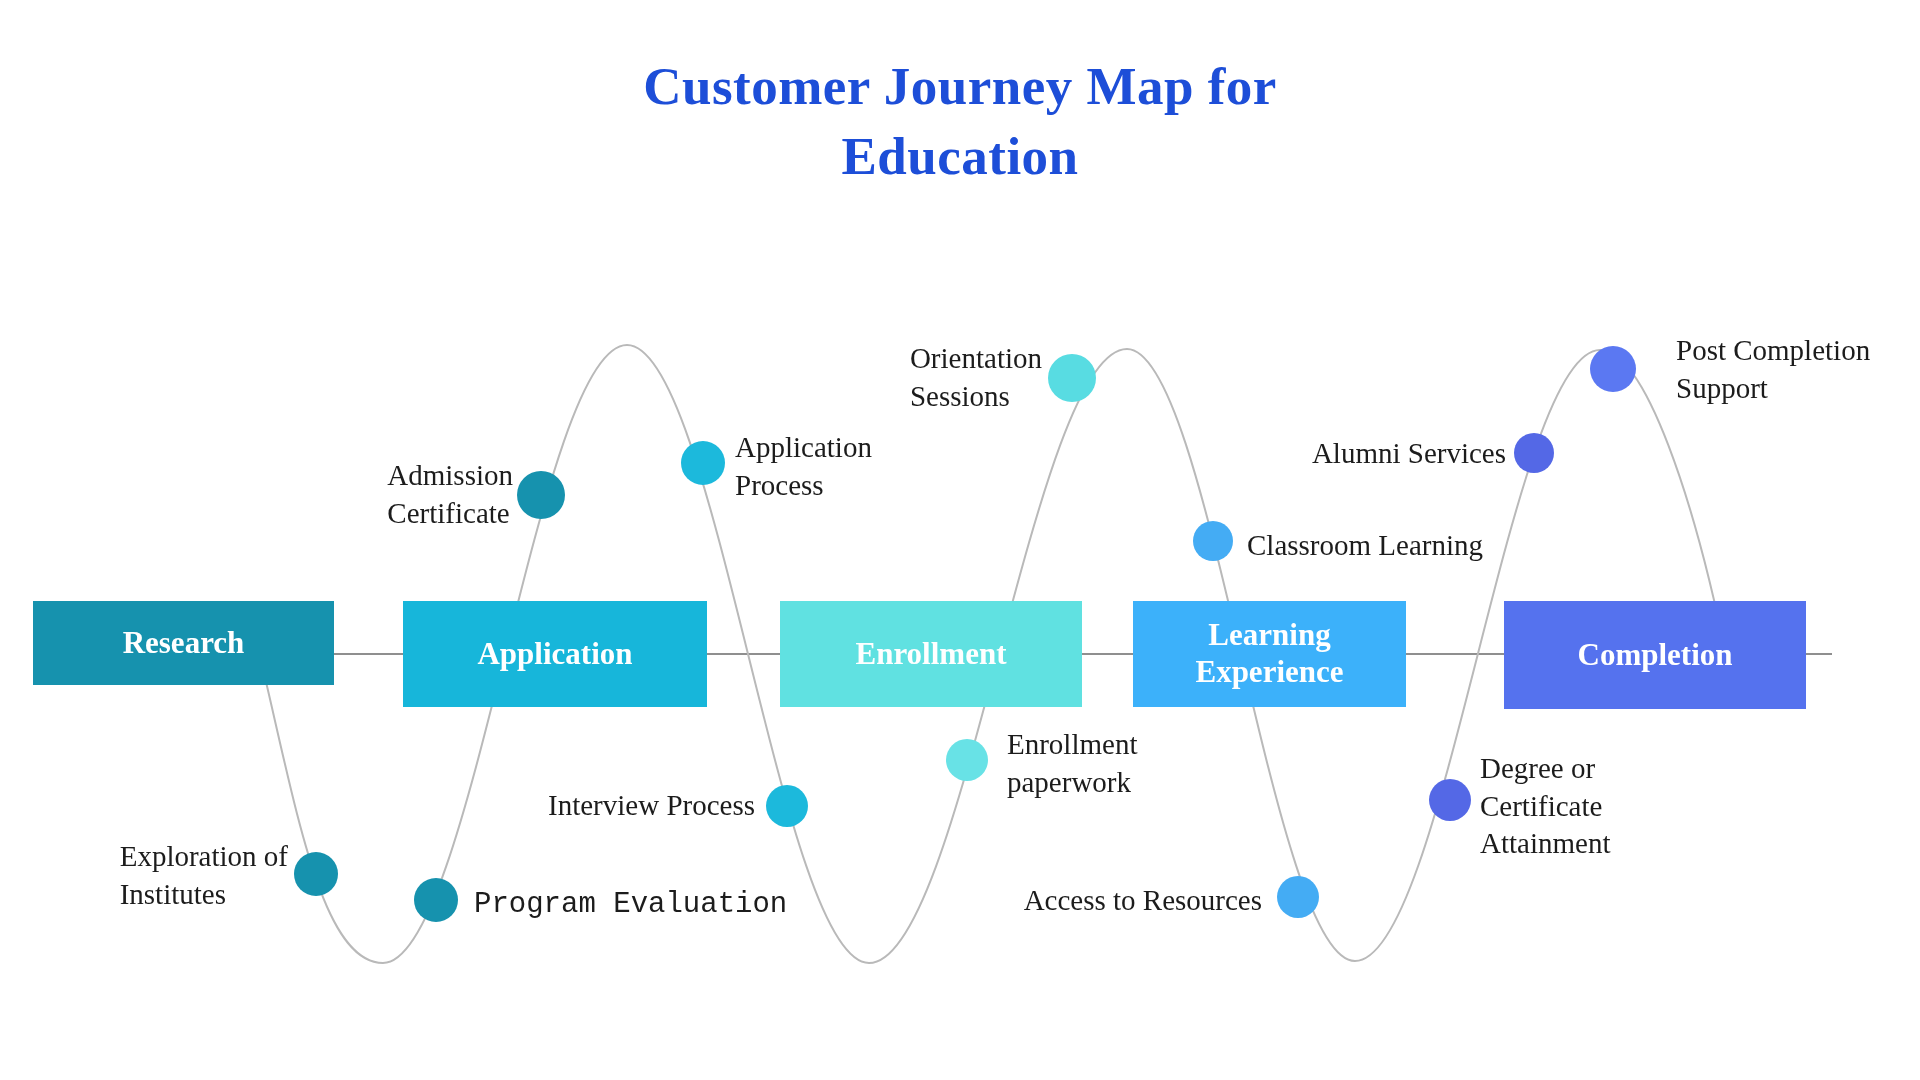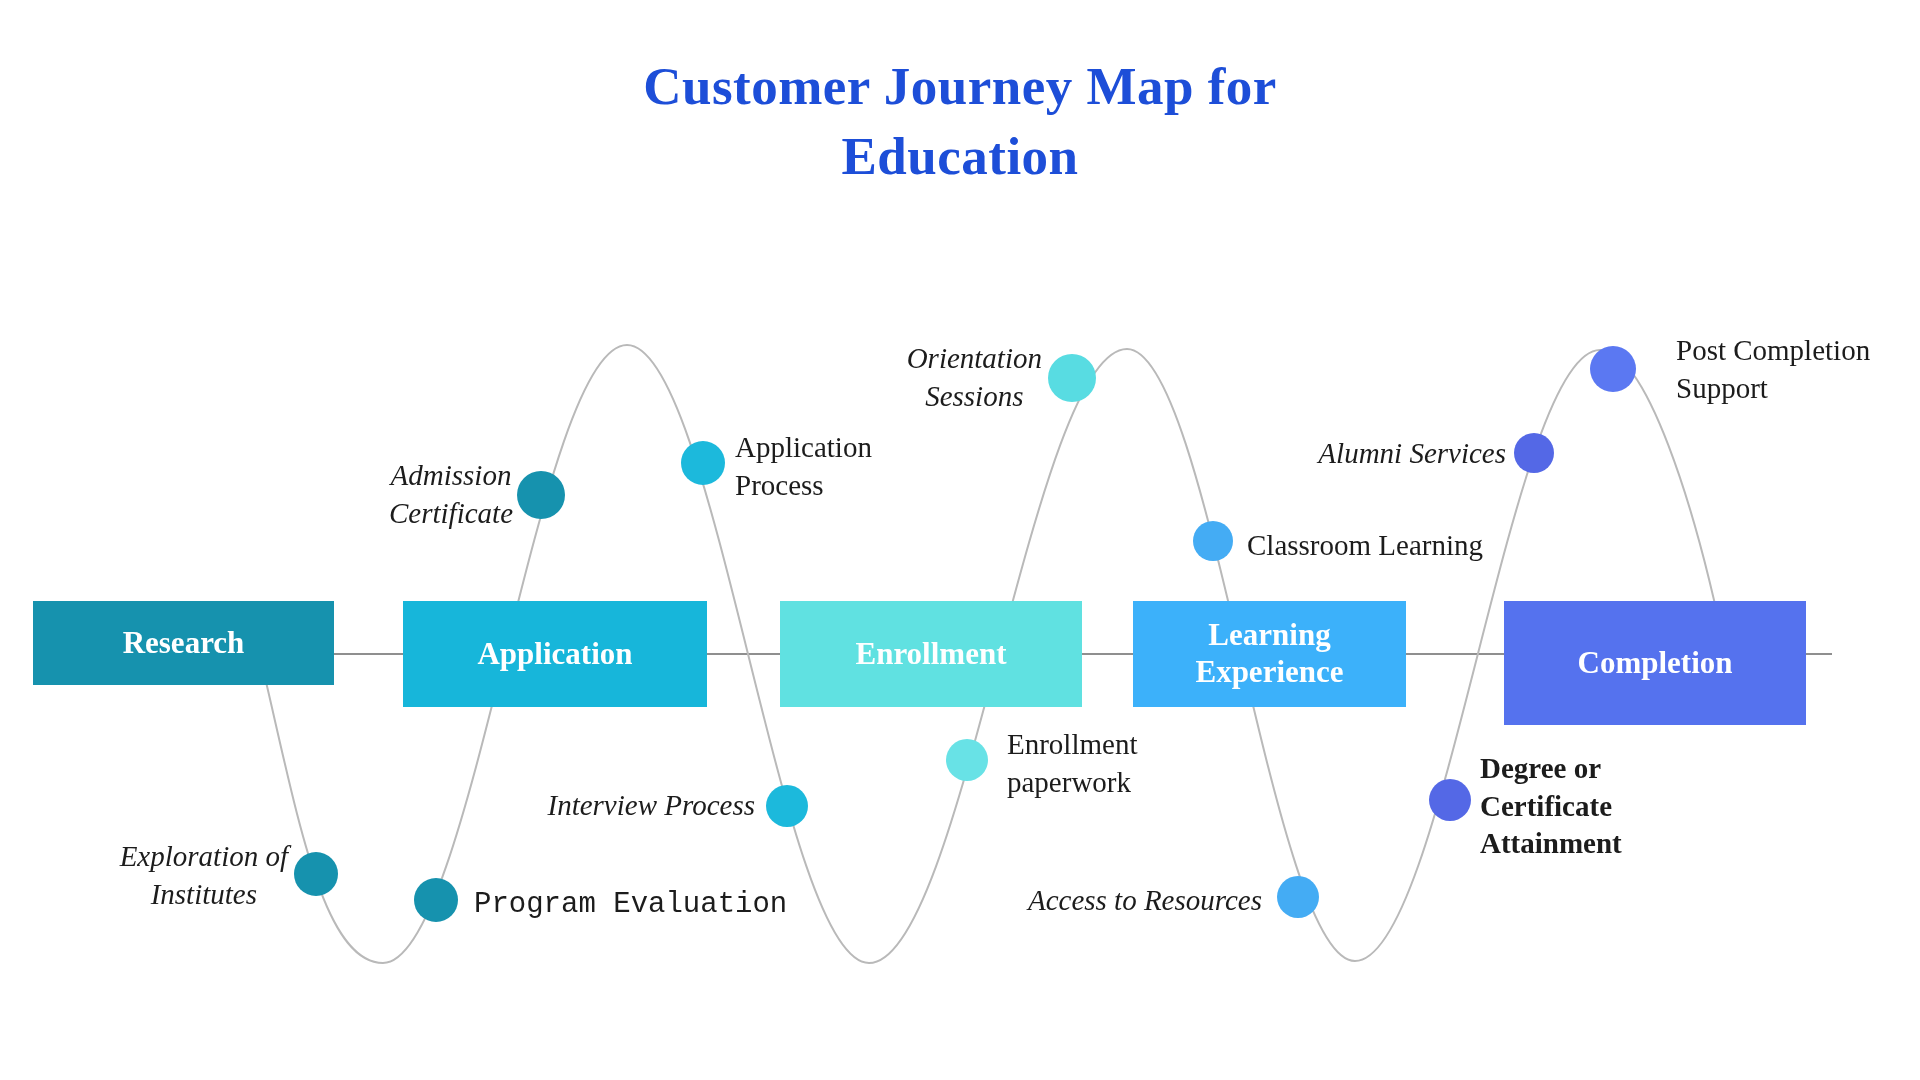--- a/index.html
+++ b/index.html
@@ -11,21 +11,21 @@
   .stage-box{
     position:absolute;z-index:3;display:flex;align-items:center;justify-content:center;
     color:#ffffff;font-weight:700;font-size:31px;text-align:center;line-height:1.18;
   }
   .stage-box .stage-label{display:block;}
   .stage-box.narrow-label .stage-label{width:210px;}
   .dot{position:absolute;z-index:4;border-radius:50%;}
   .tp-label{
     position:absolute;z-index:5;font-size:29px;color:#1c1c1c;line-height:1.3;white-space:nowrap;
   }
-  .tp-label.align-right{text-align:center;font-style:italic;}
+  .tp-label.align-right{text-align:left;}
   .tp-label span{display:block;}
   #page-title{
     position:absolute;top:52px;left:0;width:100%;z-index:2;text-align:center;
     font-size:53px;font-weight:700;color:#1d4ed8;line-height:1.32;letter-spacing:0.5px;
   }
   #page-title span{display:block;}
 </style>
 </head>
 <body>
 
@@ -53,21 +53,21 @@
   </div>
   <div class="stage-box" style="left: 403px; top: 601px; width: 304px; height: 106px; background: rgb(23, 182, 218);">
     <span class="stage-label">Application</span>
   </div>
   <div class="stage-box" style="left: 780px; top: 601px; width: 302px; height: 106px; background: rgb(96, 225, 225);">
     <span class="stage-label">Enrollment</span>
   </div>
   <div class="stage-box narrow-label" style="left: 1133px; top: 601px; width: 273px; height: 106px; background: rgb(60, 177, 250);">
     <span class="stage-label">Learning Experience</span>
   </div>
-  <div class="stage-box" style="left: 1504px; top: 601px; width: 302px; height: 124px; background: rgb(85, 114, 238);">
+  <div class="stage-box" style="left: 1504px; top: 601px; width: 302px; height: 108px; background: rgb(85, 114, 238);">
     <span class="stage-label">Completion</span>
   </div>
 
   <div class="dot" style="left: 294px; top: 852px; width: 44px; height: 44px; background: rgb(22, 146, 174);"></div>
   <div class="dot" style="left: 414px; top: 878px; width: 44px; height: 44px; background: rgb(22, 146, 174);"></div>
   <div class="dot" style="left: 517px; top: 471px; width: 48px; height: 48px; background: rgb(22, 146, 174);"></div>
   <div class="dot" style="left: 681px; top: 441px; width: 44px; height: 44px; background: rgb(28, 185, 220);"></div>
   <div class="dot" style="left: 766px; top: 785px; width: 42px; height: 42px; background: rgb(28, 185, 220);"></div>
   <div class="dot" style="left: 946px; top: 739px; width: 42px; height: 42px; background: rgb(104, 226, 230);"></div>
   <div class="dot" style="left: 1048px; top: 354px; width: 48px; height: 48px; background: rgb(88, 220, 226);"></div>
@@ -102,21 +102,21 @@
   <div class="tp-label align-right" style="right:878px;top:340px;">
     <span>Orientation</span>
     <span>Sessions</span>
   </div>
   <div class="tp-label" style="left:1247px;top:527px;">
     <span>Classroom Learning</span>
   </div>
   <div class="tp-label align-right" style="right:658px;top:882px;">
     <span>Access to Resources</span>
   </div>
-  <div class="tp-label" style="left:1480px;top:750px;font-weight:bold;">
+  <div class="tp-label" style="left:1480px;top:750px;">
     <span>Degree or</span>
     <span>Certificate</span>
     <span>Attainment</span>
   </div>
   <div class="tp-label align-right" style="right:414px;top:435px;">
     <span>Alumni Services</span>
   </div>
   <div class="tp-label" style="left:1652px;top:332px;margin-left:24px;">
     <span>Post Completion</span>
     <span>Support</span>

